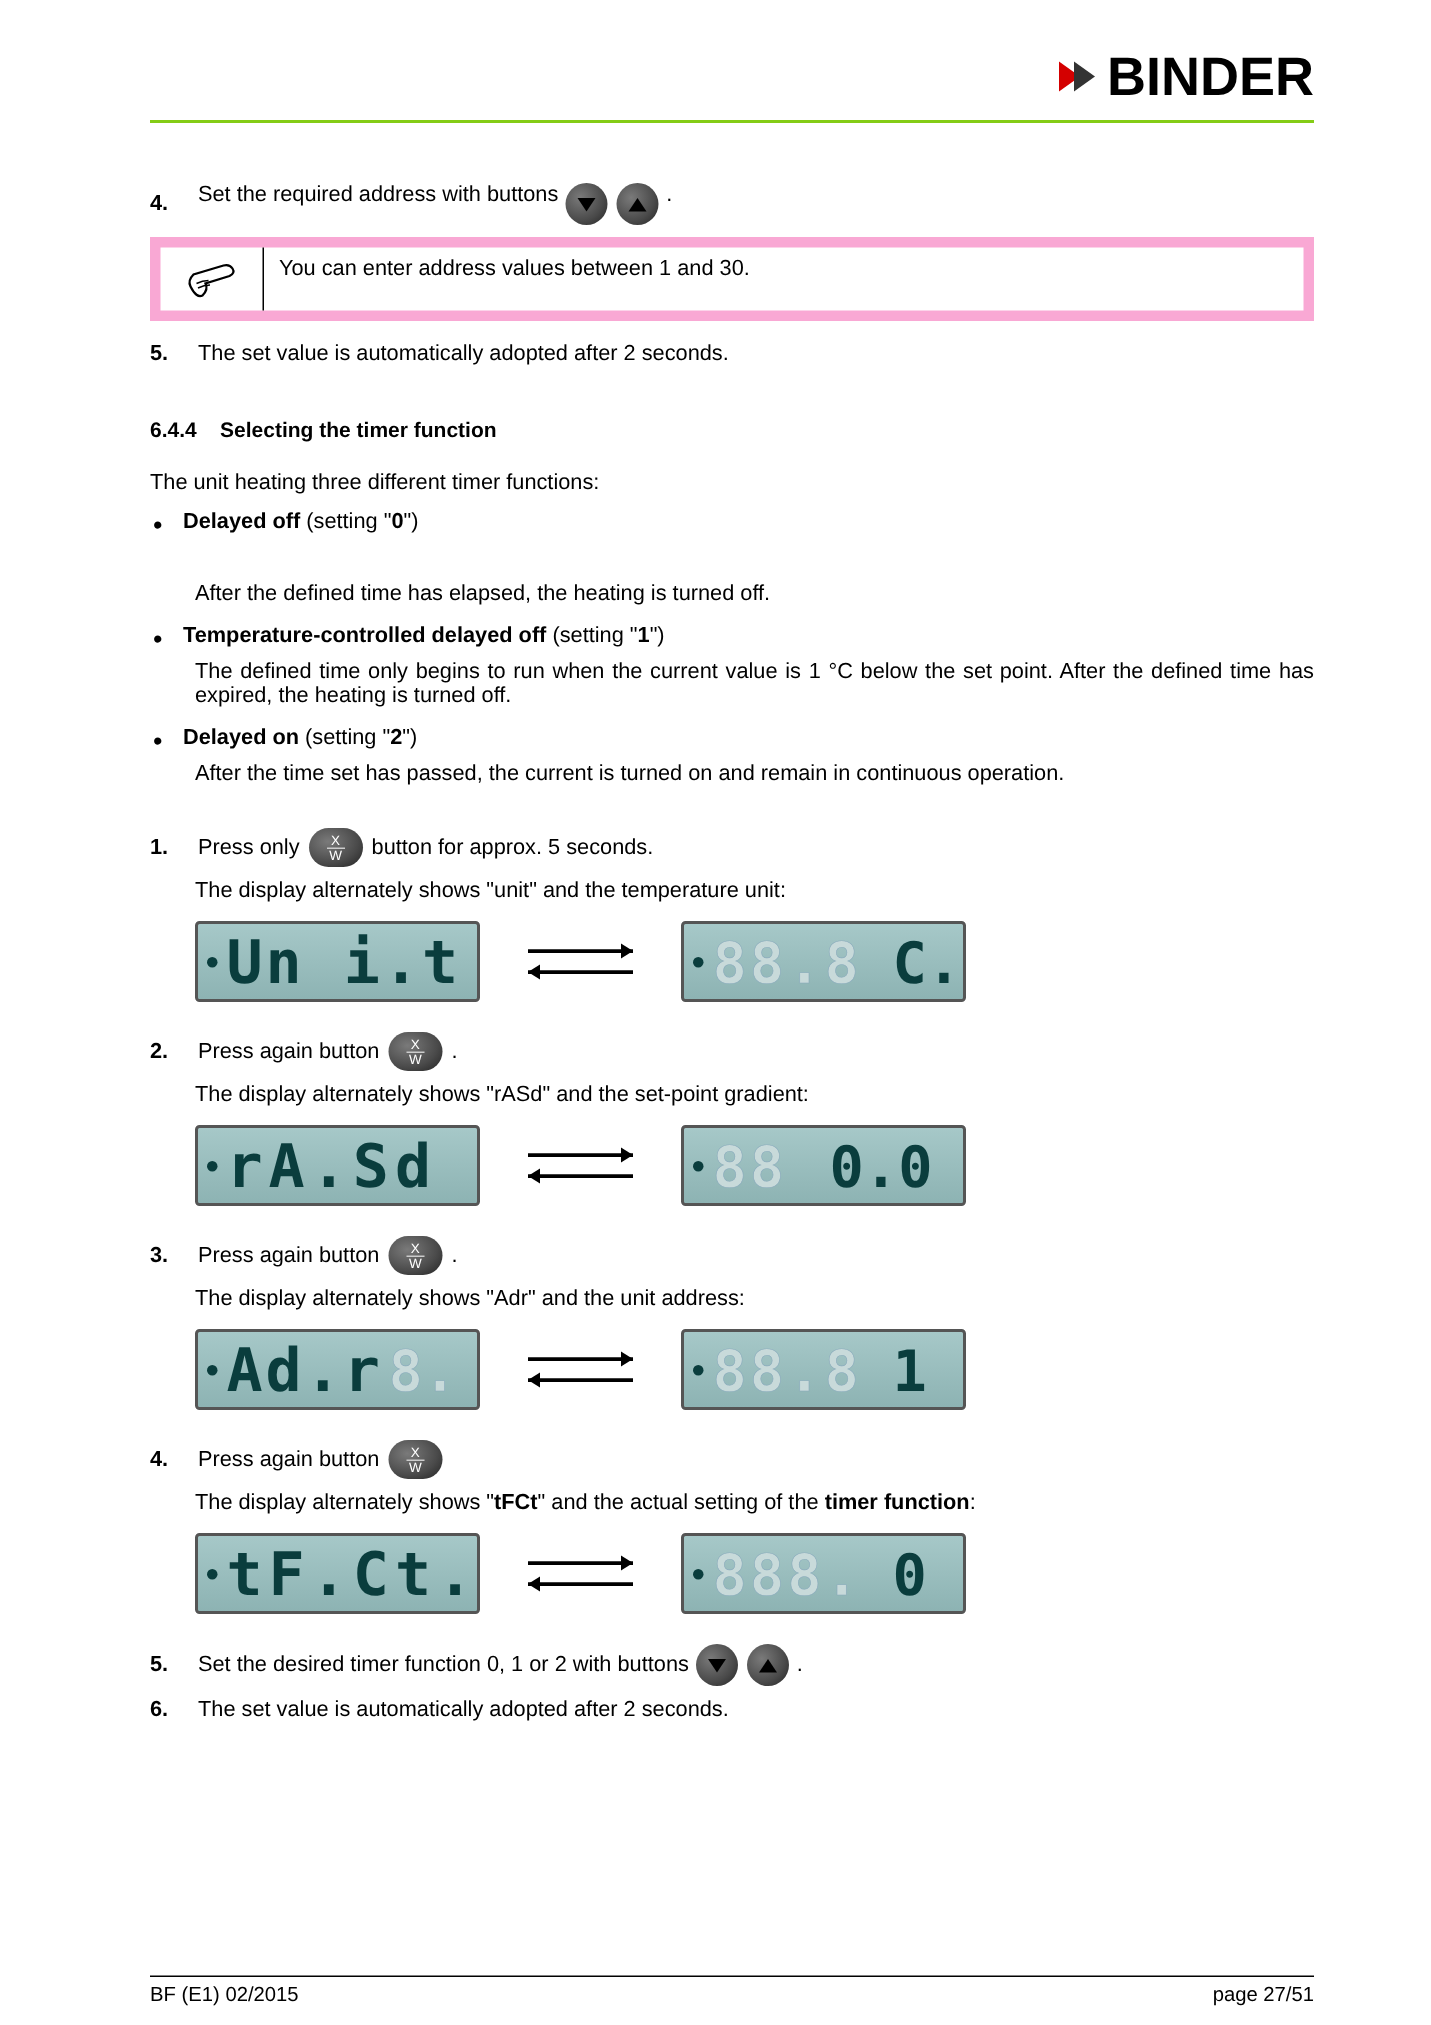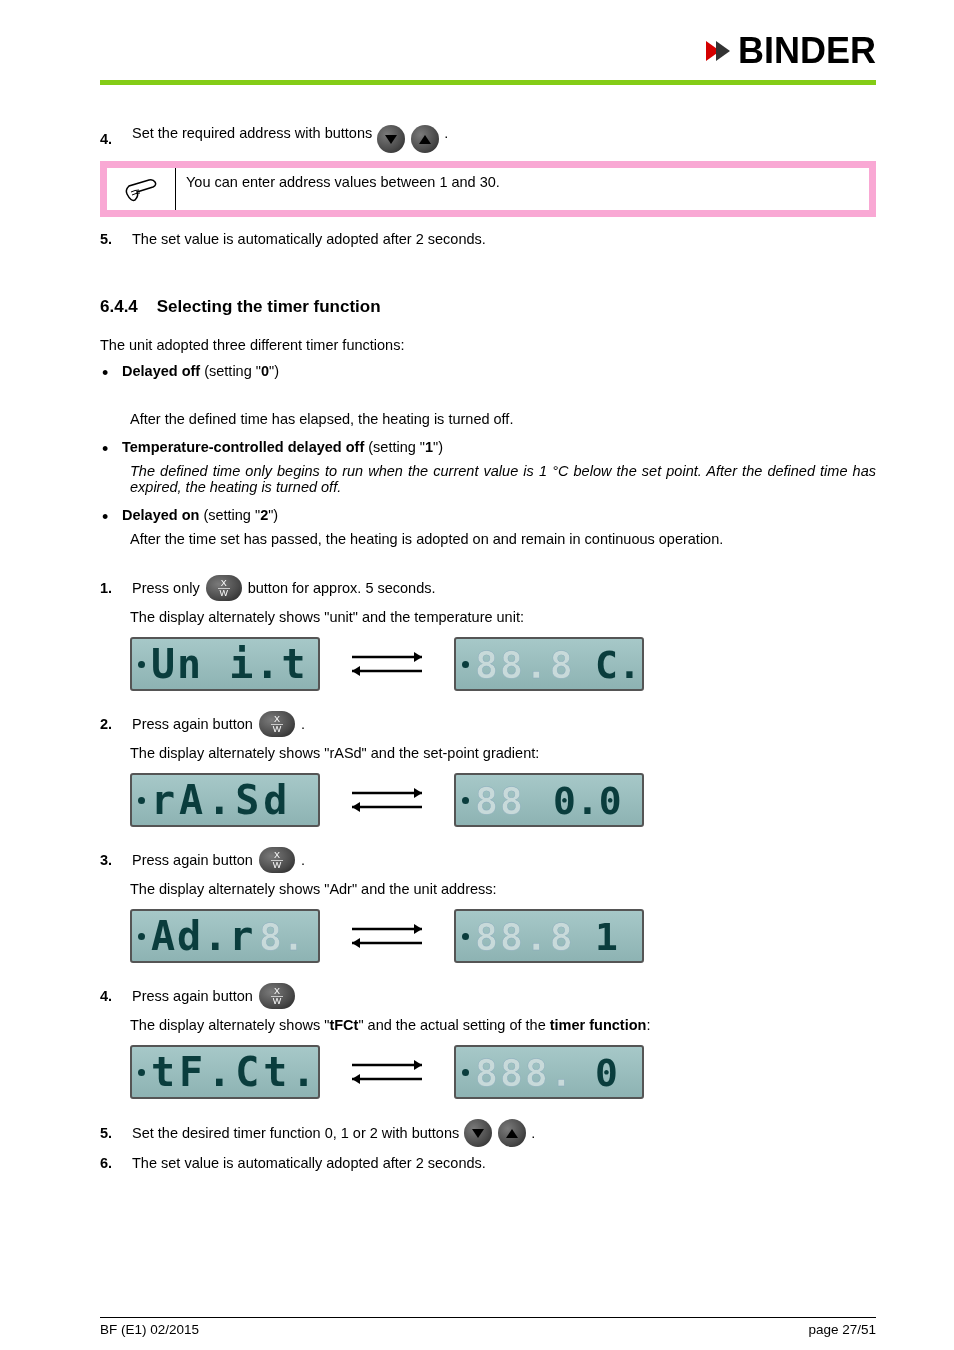--- a/index.html
+++ b/index.html
@@ -13,21 +13,21 @@
   .page {
     width: 954px;
     height: 1350px;
     box-sizing: border-box;
     padding: 30px 78px 30px 100px;
     position: relative;
   }
   .header {
     display: flex;
     justify-content: flex-end;
-    border-bottom: 5px solid #84cc16;
+    border-bottom: 2px solid #84cc16;
     padding-bottom: 8px;
     margin-bottom: 40px;
   }
   .brand {
     display: flex;
     align-items: center;
     gap: 6px;
   }
   .brand-text {
     font-size: 36px;
@@ -85,22 +85,22 @@
     align-items: center;
     justify-content: center;
     padding: 4px;
   }
   .info-text-cell {
     padding: 6px 10px;
     flex: 1;
   }
   .section-heading {
     font-weight: bold;
-    font-size: 17px;
-    margin-top: 50px;
+    font-size: 14px;
+    margin-top: 34px;
     margin-bottom: 20px;
   }
   .sub-indent {
     margin-left: 30px;
     margin-top: 8px;
     margin-bottom: 12px;
   }
   ul.bullets {
     list-style: none;
     padding-left: 0;
@@ -209,34 +209,34 @@
     <span class="step-num">5.</span>
     <span>The set value is automatically adopted after 2 seconds.</span>
   </div>
 
   
   <div class="section-heading">
     <span>6.4.4</span>&nbsp;&nbsp;&nbsp;
     <span>Selecting the timer function</span>
   </div>
 
-  <p style="margin:0 0 10px 0;">The unit adopted three different timer functions:</p>
+  <p style="margin:0 0 10px 0;">The unit heating three different timer functions:</p>
 
   <ul class="bullets">
     <li>
       <b>Delayed off</b><span> (setting "</span><b>0</b><span>")</span>
       <div class="sub-indent" style="margin-left:8px;margin-top:32px;">After the defined time has elapsed, the heating is turned off.</div>
     </li>
     <li>
       <b>Temperature-controlled delayed off</b><span> (setting "</span><b>1</b><span>")</span>
-      <div class="sub-indent justify" style="margin-left:8px;font-style:italic;">The defined time only begins to run when the current value is 1 °C below the set point. After the defined time has expired, the heating is turned off.</div>
+      <div class="sub-indent justify" style="margin-left:8px;">The defined time only begins to run when the current value is 1 °C below the set point. After the defined time has expired, the heating is turned off.</div>
     </li>
     <li>
       <b>Delayed on</b><span> (setting "</span><b>2</b><span>")</span>
-      <div class="sub-indent" style="margin-left:8px;">After the time set has passed, the heating is adopted on and remain in continuous operation.</div>
+      <div class="sub-indent" style="margin-left:8px;">After the time set has passed, the current is turned on and remain in continuous operation.</div>
     </li>
   </ul>
 
   <br>
 
   
   <div class="step-line">
     <span class="step-num">1.</span>
     <span style="display:flex;align-items:center;gap:4px;">
       <span>Press only</span>

